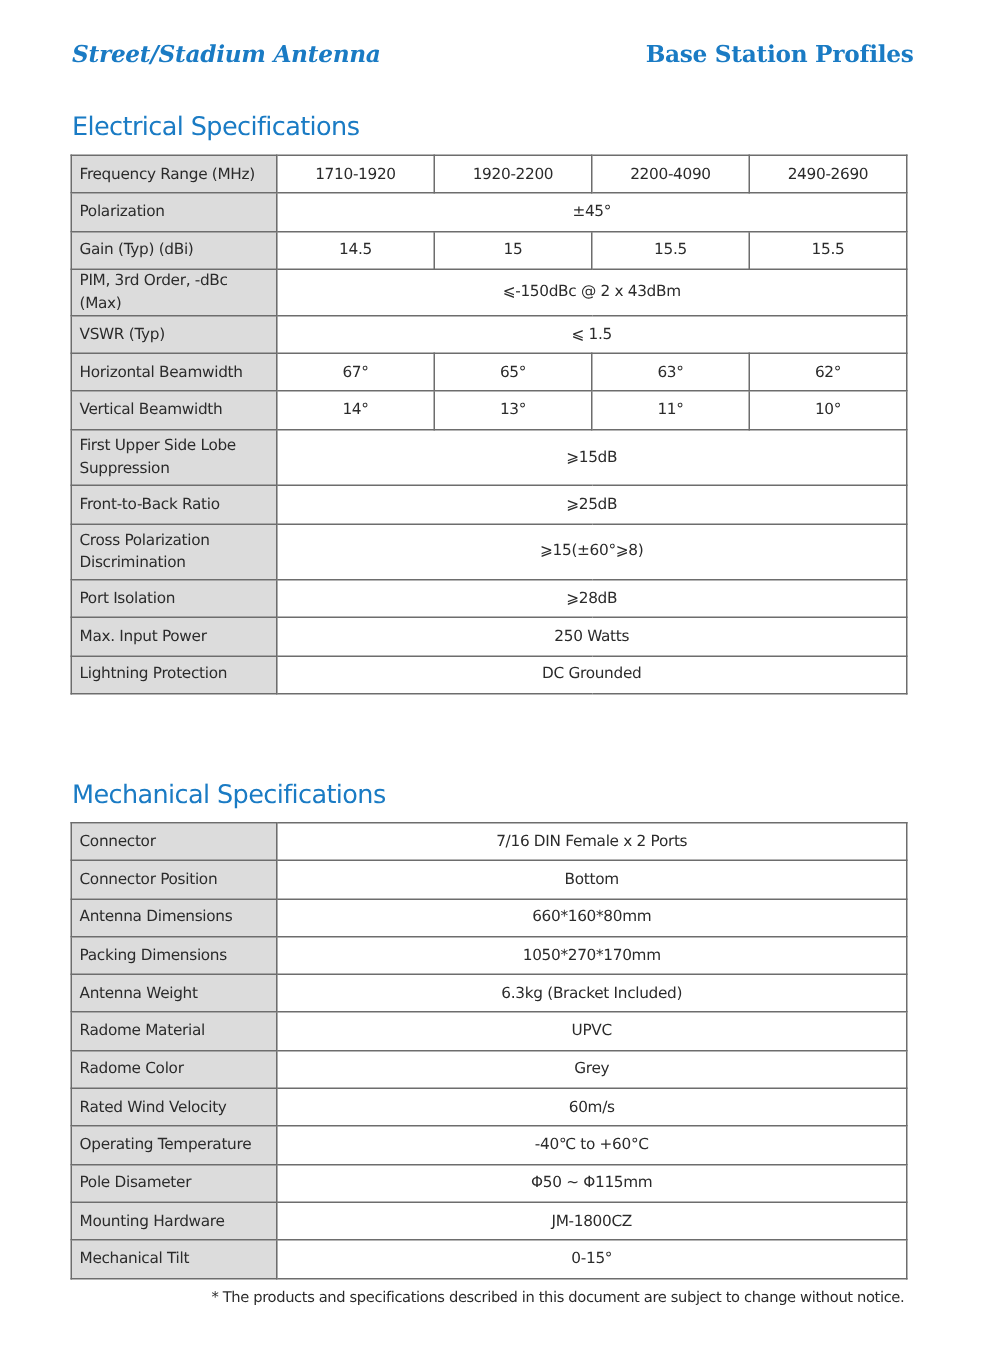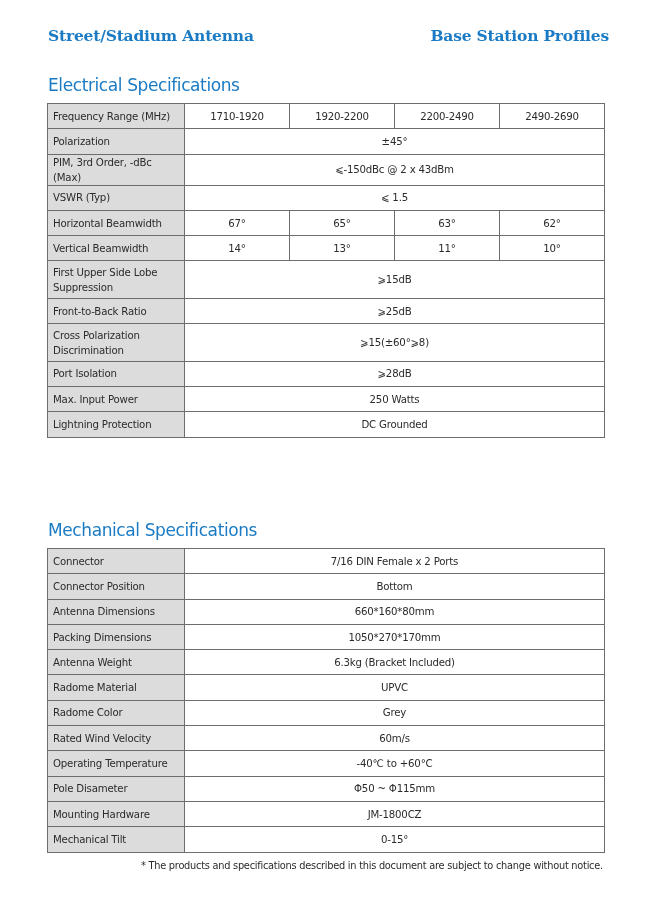--- a/index.html
+++ b/index.html
@@ -1,17 +1,17 @@
 <!DOCTYPE html>
 <html><head>
   <meta charset="utf-8">
   <style>
     html, body { margin: 0; padding: 0; background: #ffffff; }
     body { width: 656px; height: 903px; position: relative; overflow: hidden; font-family: "DejaVu Sans", sans-serif; color: #2b2b2b; }
-    .hdr-left { position: absolute; left: 48px; top: 26px; font-family: "DejaVu Serif", serif; font-weight: bold; font-size: 15.5px; color: #1a7bc4; letter-spacing: -0.2px; }
+    .hdr-left { position: absolute; left: 48px; top: 26px; font-family: "DejaVu Serif", serif; font-weight: bold; font-size: 15.5px; color: #1a7bc4; letter-spacing: -0.2px; font-style: italic; }
     .hdr-right { position: absolute; right: 47px; top: 26px; font-family: "DejaVu Serif", serif; font-weight: bold; font-size: 15.5px; color: #1a7bc4; letter-spacing: -0.2px; }
     .sec-title { position: absolute; left: 48px; font-size: 17px; color: #1a7bc4; letter-spacing: -0.4px; }
     #sec-elec { top: 75px; }
     #sec-mech { top: 520px; }
     table.spec { position: absolute; left: 47px; width: 558px; border-collapse: collapse; table-layout: fixed; font-size: 10.2px; letter-spacing: -0.2px; }
     #tbl-elec { top: 103px; }
     #tbl-mech { top: 548px; }
     table.spec td { border: 1.2px solid #6d6d6d; padding: 0 5px; text-align: center; color: #2b2b2b; }
     table.spec td.lbl { background: #dcdcdc; text-align: left; width: 126px; line-height: 15px; }
     table.spec tr { height: 25.3px; }
@@ -25,26 +25,33 @@
 <div class="hdr-right">Base Station Profiles</div>
 
 <div class="sec-title" id="sec-elec">Electrical Specifications</div>
 
 <table class="spec" id="tbl-elec">
   <tbody>
       <tr>
     <td class="lbl">Frequency Range (MHz)</td>
     <td>1710-1920</td>
     <td>1920-2200</td>
-    <td>2200-2490</td>
+    <td>2200-4090</td>
     <td>2490-2690</td>
   </tr>
   <tr>
     <td class="lbl">Polarization</td>
     <td colspan="4">±45°</td>
+  </tr>
+  <tr>
+    <td class="lbl">Gain (Typ) (dBi)</td>
+    <td>14.5</td>
+    <td>15</td>
+    <td>15.5</td>
+    <td>15.5</td>
   </tr>
   <tr>
     <td class="lbl">PIM, 3rd Order, -dBc (Max)</td>
     <td colspan="4">⩽-150dBc @ 2 x 43dBm</td>
   </tr>
   <tr>
     <td class="lbl">VSWR (Typ)</td>
     <td colspan="4">⩽ 1.5</td>
   </tr>
   <tr>

